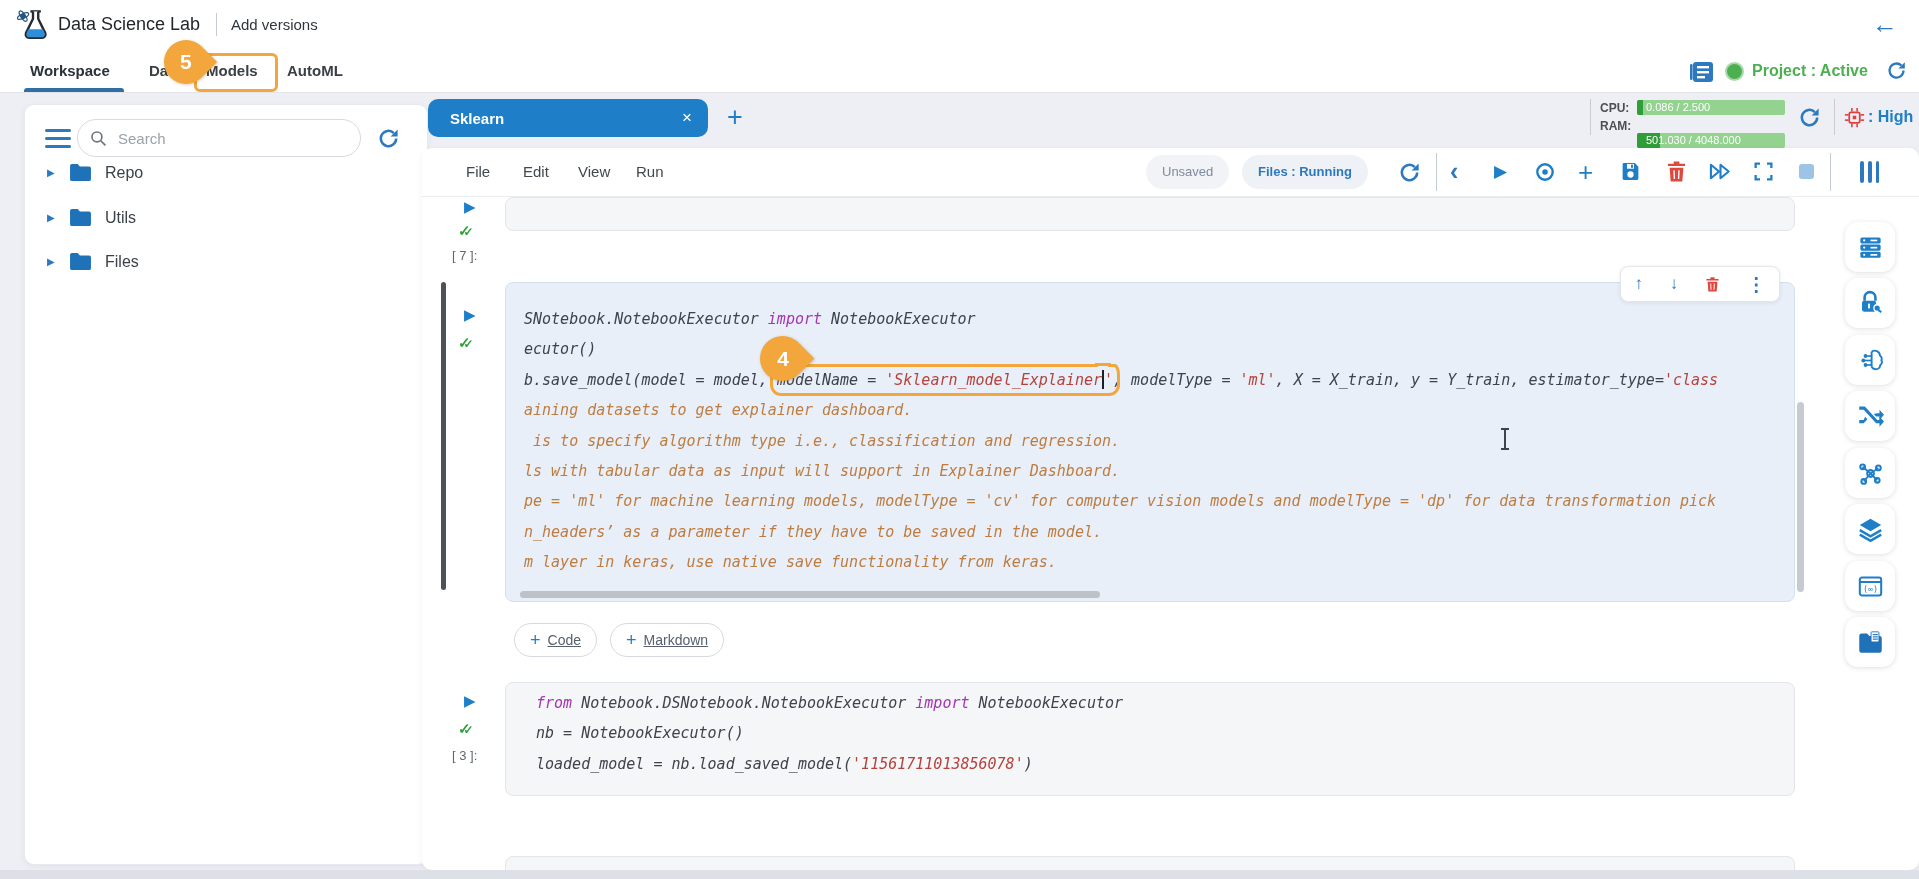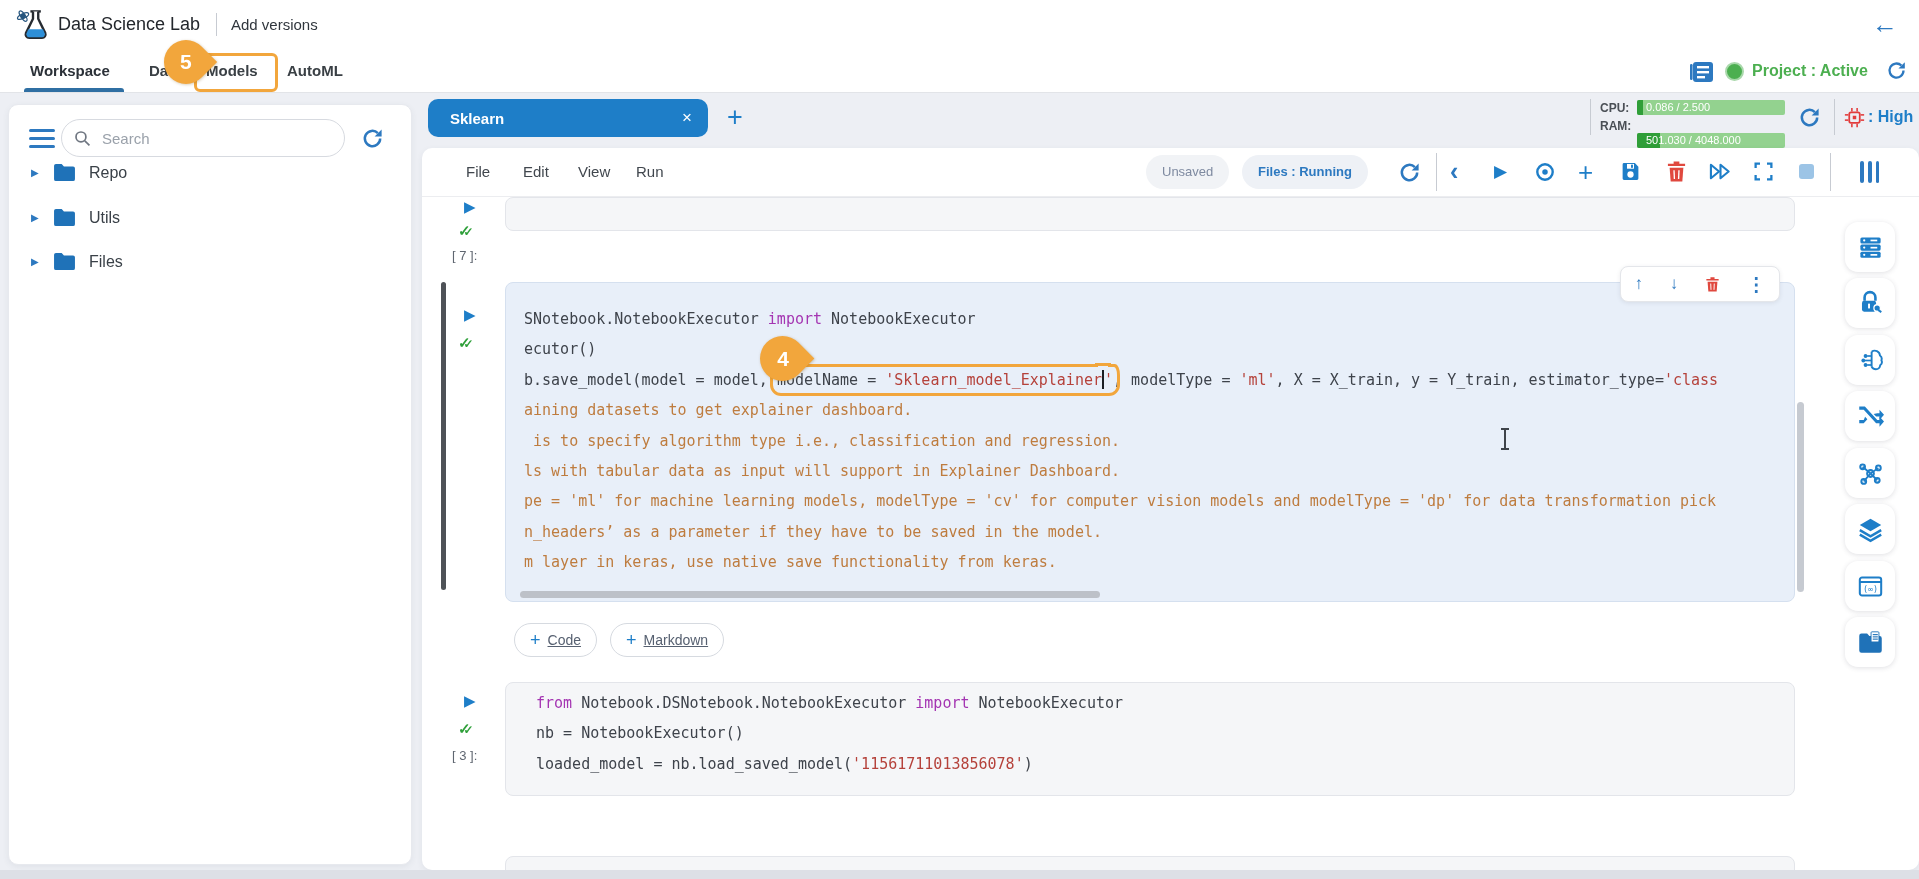--- a/index.html
+++ b/index.html
@@ -44,21 +44,21 @@
   .pill.unsaved{background:#F1F3F6;color:#7E8AA0;}
   .pill.kernel{background:#EEF1F6;color:#2D79C0;font-weight:700;}
   .tb-ic{font-size:19px;color:#2D79C0;cursor:pointer;}
   
   .cell-gray{background:#F5F6F8;border:1px solid #E3E5EA;border-radius:8px;}
   .cell-blue{background:#E8EFF9;border:1px solid #D5E0EF;border-radius:8px;}
   .gutter-play{color:#1E7EC8;font-size:15px;cursor:pointer;}
   .gutter-check{color:#2FA03A;font-size:15px;font-weight:700;}
   .gutter-check .c2{margin-left:-7px;font-size:12px;}
   .exec-label{font-size:13px;color:#5F6670;}
-  .code{font-family:"DejaVu Sans Mono","Liberation Mono",monospace;font-size:15px;color:#3E434B;}
+  .code{font-family:"DejaVu Sans Mono","Liberation Mono",monospace;font-size:15px;color:#3E434B;font-style:italic;}
   .code-line{height:30.4px;line-height:30.4px;white-space:pre;}
   .tk-d{color:#3E434B;} .tk-k{color:#A435B2;} .tk-s{color:#B5423B;} .tk-c{color:#BE7C3F;}
   .hlbox{outline:3px solid #F2A63C;outline-offset:4px;border-radius:4px;}
   .caret{display:inline-block;width:2px;height:19px;background:#1B1E23;vertical-align:-4px;}
   .cell-toolbar{background:#fff;border:1px solid #E4E6EA;border-radius:8px;box-shadow:0 1px 4px rgba(60,64,80,.10);display:flex;align-items:center;justify-content:space-around;}
   .ct-ic{font-size:17px;color:#2D79C0;font-weight:700;cursor:pointer;}
   .addbtn{height:34px;background:#fff;border:1px solid #D6DAE0;border-radius:17px;display:flex;align-items:center;padding:0 15px;cursor:pointer;box-sizing:border-box;}
   .addbtn .p{color:#1E7EC8;font-size:18px;margin-right:7px;}
   .addbtn .t{font-size:14px;color:#566070;text-decoration:underline;}
   .hscroll{background:#BDC1C8;border-radius:4px;}
@@ -112,21 +112,21 @@
         <rect x="7" y="14" width="8" height="2.4" fill="#fff"></rect>
     </svg>
     <div class="abs greendot" style="left:1725px;top:13px;"></div>
     <div class="abs proj-text" style="left:1752px;top:0;">Project : Active</div>
     <svg class="abs icon-btn" style="left:1886px;top:11px;" width="21" height="21" viewBox="0 0 24 24">
       <path d="M20 12a8 8 0 1 1-2.4-5.7" fill="none" stroke="#2D79C0" stroke-width="2.6"></path>
         <polygon points="21.5,2.5 21.5,9.8 14.2,9.8" fill="#2D79C0"></polygon>
     </svg>
   </div>
 
-  <div class="abs card" style="left:8px;top:104px;width:402px;height:759px;">
+  <div class="abs card" style="left:24px;top:104px;width:402px;height:759px;">
     <div class="abs hamb icon-btn" style="left:20px;top:24px;">
         <b></b>
         <b></b>
         <b></b>
       </div>
     <div class="abs search-box" style="left:52px;top:14px;width:284px;height:38px;">
       <svg width="17" height="17" viewBox="0 0 22 22">
         <circle cx="9" cy="9" r="6.4" fill="none" stroke="#6F7681" stroke-width="2.2"></circle>
           <line x1="14" y1="14" x2="20" y2="20" stroke="#6F7681" stroke-width="2.2"></line>
       </svg>

